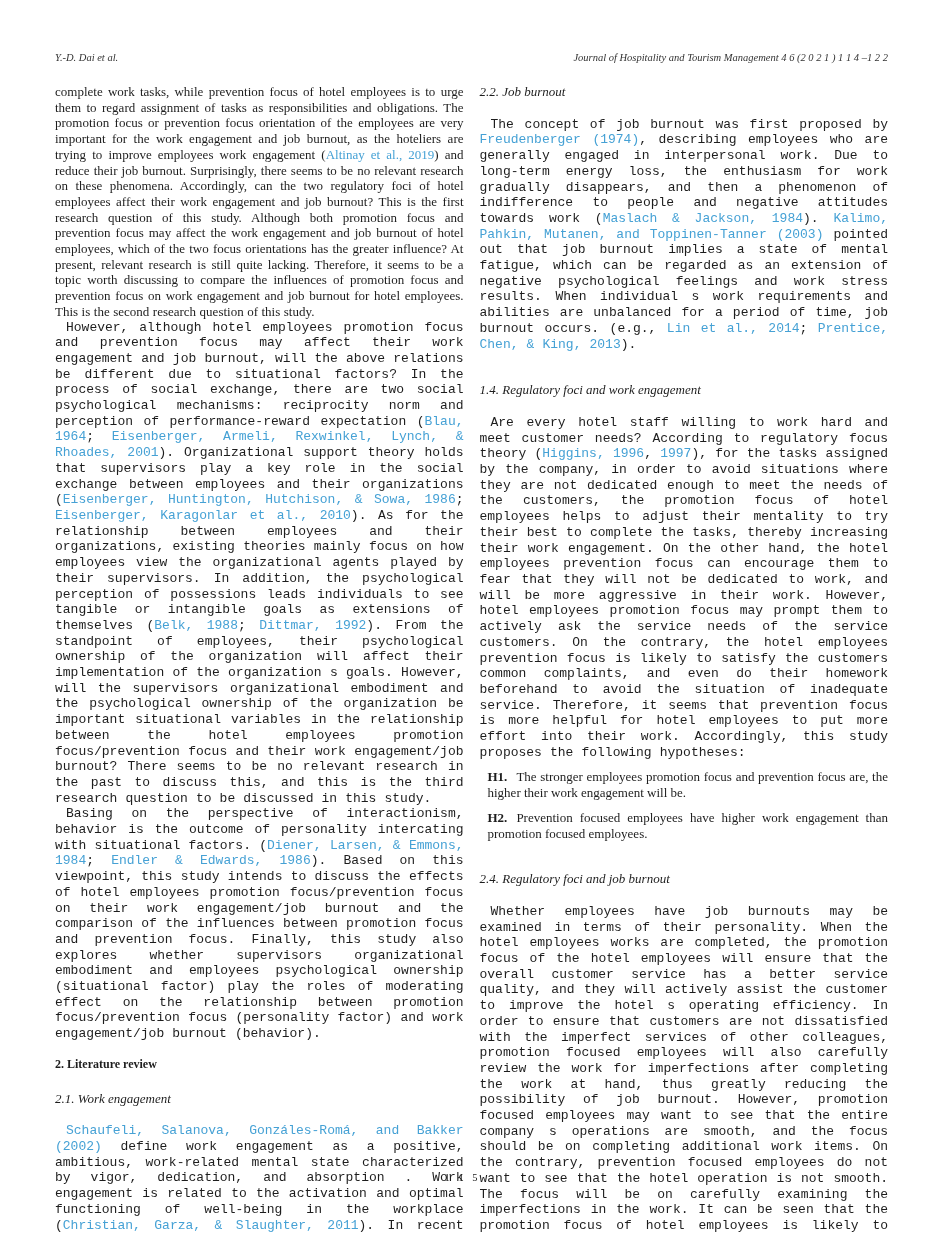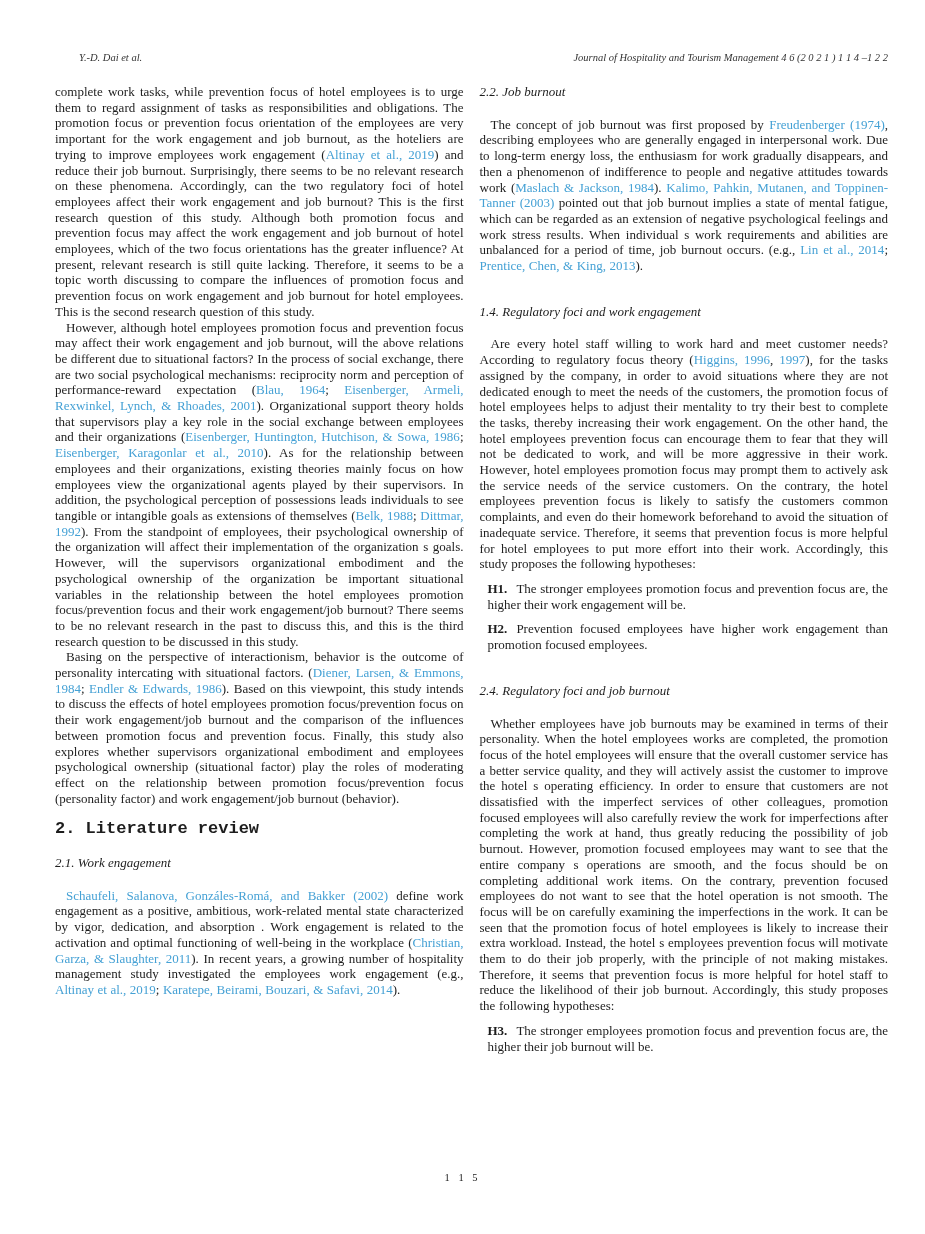--- a/index.html
+++ b/index.html
@@ -9,40 +9,39 @@
     margin:0 auto;
     background:#ffffff;
     font-family:"Liberation Serif","DejaVu Serif",serif;
     color:#1d1d1d;
     box-sizing:border-box;
     overflow:hidden;
   }
   .running-head {
     position:absolute; top:52px; left:55px; right:37px;
     display:flex; justify-content:space-between;
-    font-size:10.5px; font-style:italic; color:#333;margin-left:24px;
+    font-size:10.5px; font-style:italic; color:#333;
   }
   .content {
     position:absolute; top:84px; left:55px; right:37px;
     display:flex; gap:16px;
   }
   .col { flex:1 1 0; min-width:0; }
   .col > :first-child { margin-top:0 !important; }
   p.para {
     margin:0;
     font-size:13px; line-height:15.7px;
     text-align:justify;
     word-spacing:0.02em;
   }
-  p.para.indent { text-indent:11px; }
+  p.para.indent { text-indent:11px;font-family:Liberation Mono, monospace; }
   .cite { color:var(--link-color,#45a1d5); text-decoration:none; cursor:pointer; }
   h2.section-heading {
-    font-size:17px; line-height:15.7px; font-weight:bold;
+    font-size:12px; line-height:15.7px; font-weight:bold;
     margin:15px 0 18px 0;
-    font-family:Liberation Mono, monospace;
   }
   h3.sub-heading {
     font-size:13px; line-height:15.7px; font-weight:normal; font-style:italic;
     margin:30px 0 17px 0;
   }
   h2.section-heading + h3.sub-heading { margin-top:13px; }
   p.hypothesis {
     margin:9px 0 0 8px;
     font-size:13px; line-height:15.7px;
     text-align:justify;

